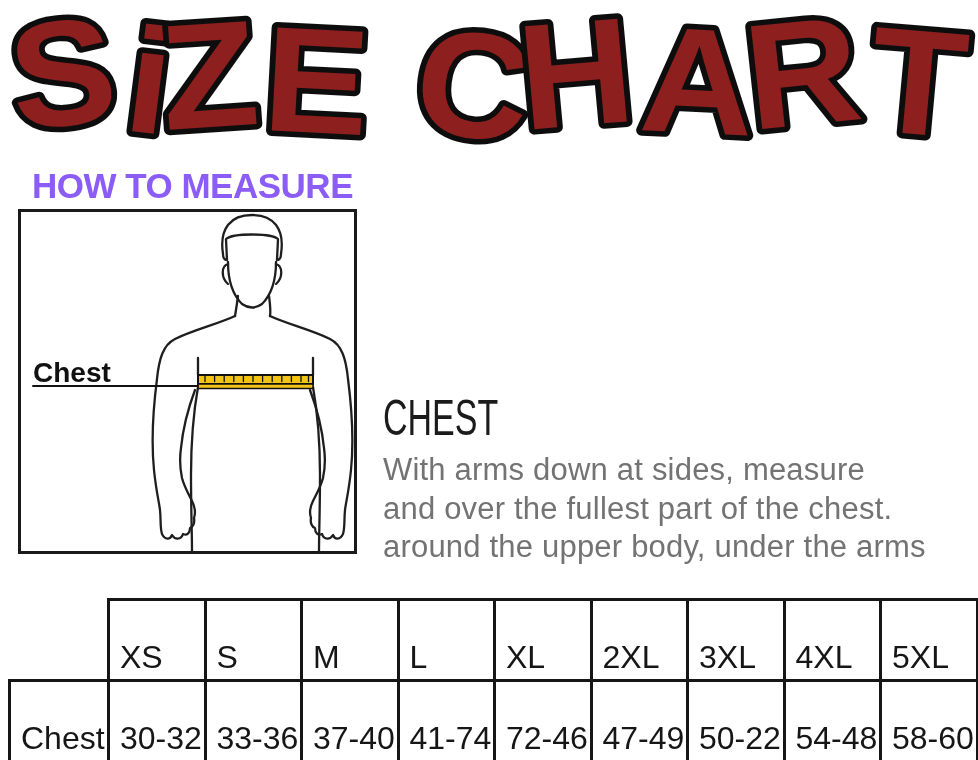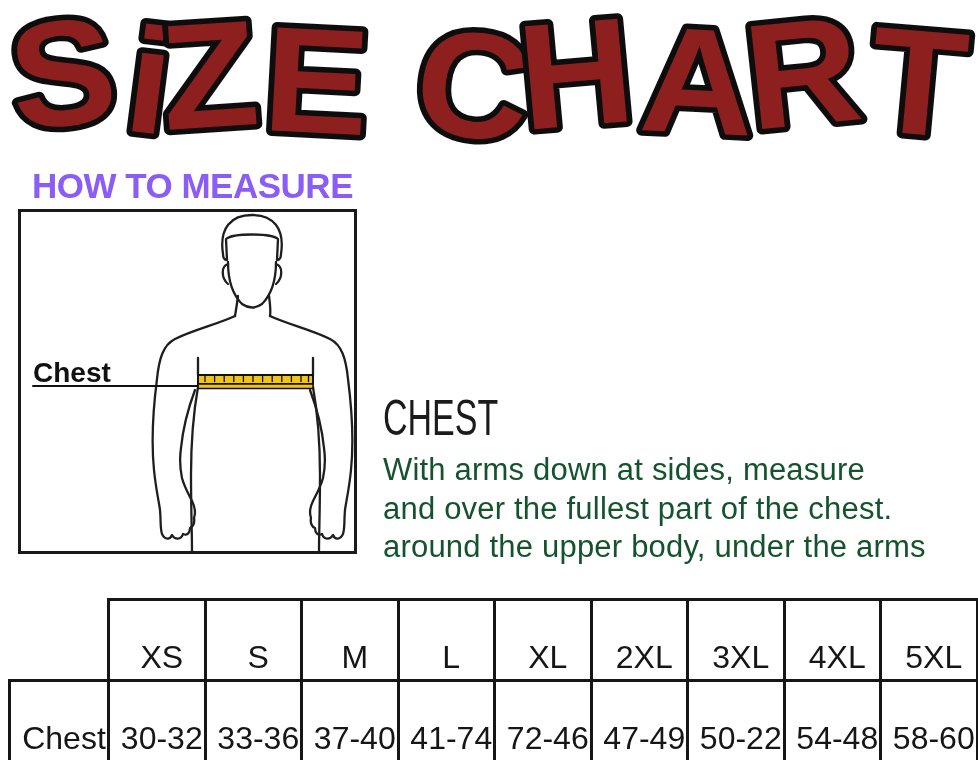--- a/index.html
+++ b/index.html
@@ -38,32 +38,32 @@
     font-weight:700;font-size:28px;fill:#111;stroke:none;
   }
   
   .chest-heading{
     position:absolute;left:383px;top:392px;
     font-size:50px;font-weight:400;line-height:52px;color:#1b1b1b;
     transform:scaleX(0.68);transform-origin:0 0;white-space:nowrap;
   }
   .chest-desc{
     position:absolute;left:383px;top:451px;
-    font-size:31px;font-weight:400;line-height:38.5px;color:#14532d;
+    font-size:31px;font-weight:400;line-height:38.5px;color:#737373;
     letter-spacing:0.2px;white-space:nowrap;
   }
   
   .size-table{
     position:absolute;left:8px;top:598px;width:968px;
     border-collapse:collapse;table-layout:fixed;
     font-size:32px;font-weight:400;color:#161616;
   }
   .size-table td,.size-table th{
     border:3px solid #161616;height:75px;vertical-align:bottom;
-    text-align:center;padding:0 0 3px 10px;font-weight:400;
+    text-align:left;padding:0 0 3px 10px;font-weight:400;
   }
   .size-table td.blank{border:none;background:transparent;}
 </style>
 </head>
 <body>
 
 <div class="canvas">
 
   <svg class="title-svg" aria-hidden="true">
     <text class="title-text" x="489" y="130" text-anchor="middle" textLength="946" lengthAdjust="spacingAndGlyphs" rotate="-6 7 -4 3 0 7 -5 3 -6 5">SiZE CHART</text>

